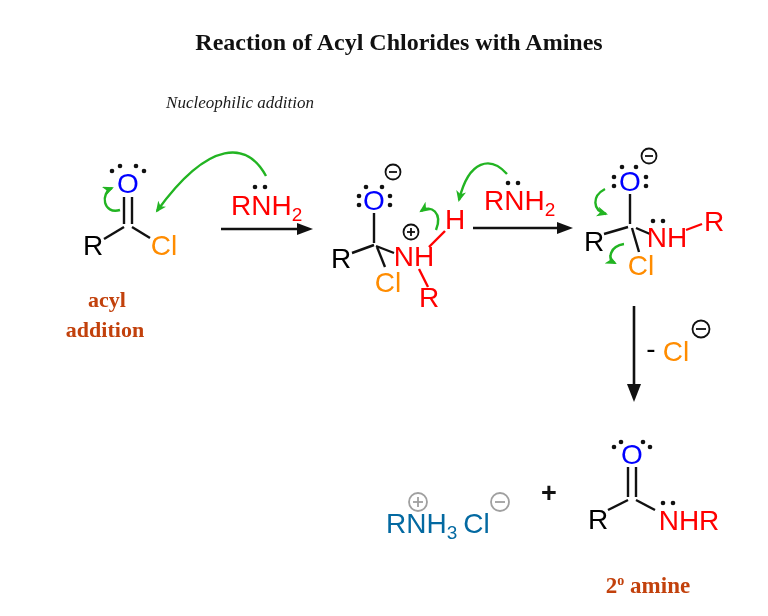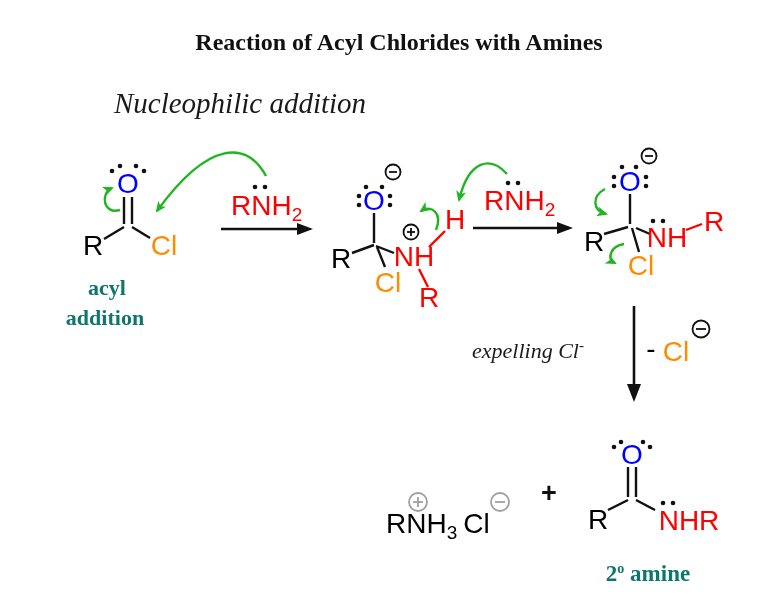--- a/index.html
+++ b/index.html
@@ -4,25 +4,25 @@
 <style>
   html,body{margin:0;padding:0;background:#ffffff;}
   #canvas{position:relative;width:768px;height:616px;background:#ffffff;overflow:hidden;
           font-family:"Liberation Sans", sans-serif;}
   .abs{position:absolute;white-space:nowrap;}
   .ctr{transform:translate(-50%,-50%);}
   .atom{font-size:28px;line-height:1;letter-spacing:0px;}
   .blue{color:#0000ff;}
   .red{color:#ff0000;}
   .orange{color:#ff8c00;}
-  .gray{color:#000000;}
+  .gray{color:#0369a1;}
   .sub{font-size:19px;vertical-align:-6px;}
   .title{font-family:"Liberation Serif", serif;font-weight:bold;font-size:24px;color:#111;}
-  .ital{font-family:"Liberation Serif", serif;font-style:italic;font-size:29px;color:#1a1a1a;}
-  .cap{font-family:"Liberation Serif", serif;font-weight:bold;font-size:22px;color:#0f766e;}
+  .ital{font-family:"Liberation Serif", serif;font-style:italic;font-size:17px;color:#1a1a1a;}
+  .cap{font-family:"Liberation Serif", serif;font-weight:bold;font-size:22px;color:#c2410c;margin-top:12px;}
   .capsup{font-size:14px;vertical-align:8px;}
   .supm{font-size:15px;vertical-align:8px;}
   .plus{font-size:27px;font-weight:bold;color:#111;}
   .gap{margin-left:6px;}
   svg{position:absolute;left:0;top:0;}
 </style>
 </head>
 <body>
 
 <div id="canvas">
@@ -193,21 +193,20 @@
   <div class="abs ctr atom red" style="left:429px;top:298px;">R</div>
 
   <div class="abs atom red" style="left:484px;top:187px;"><span>RNH</span><span class="sub">2</span></div>
 
   <div class="abs ctr atom blue" style="left:630px;top:182px;">O</div>
   <div class="abs ctr atom" style="left:594px;top:242px;">R</div>
   <div class="abs ctr atom red" style="left:667px;top:238px;">NH</div>
   <div class="abs ctr atom red" style="left:714px;top:222px;">R</div>
   <div class="abs ctr atom orange" style="left:641px;top:266px;">Cl</div>
 
-  <div class="abs ctr ital" style="left:528px;top:350px;font-size:22px;"><span>expelling Cl</span><span class="supm">-</span></div>
   <div class="abs ctr atom" style="left:651px;top:349px;">-</div>
   <div class="abs ctr atom orange" style="left:676px;top:352px;">Cl</div>
 
   <div class="abs atom gray" style="left:386px;top:510px;"><span>RNH</span><span class="sub">3</span><span class="gap">Cl</span></div>
   <div class="abs ctr plus" style="left:549px;top:493px;">+</div>
 
   <div class="abs ctr atom blue" style="left:632px;top:455px;">O</div>
   <div class="abs ctr atom" style="left:598px;top:520px;">R</div>
   <div class="abs ctr atom red" style="left:689px;top:521px;text-align:center;">NHR</div>
   <div class="abs ctr cap" style="left:648px;top:574px;font-size:23px;"><span>2</span><span class="capsup">o</span><span> amine</span></div>

